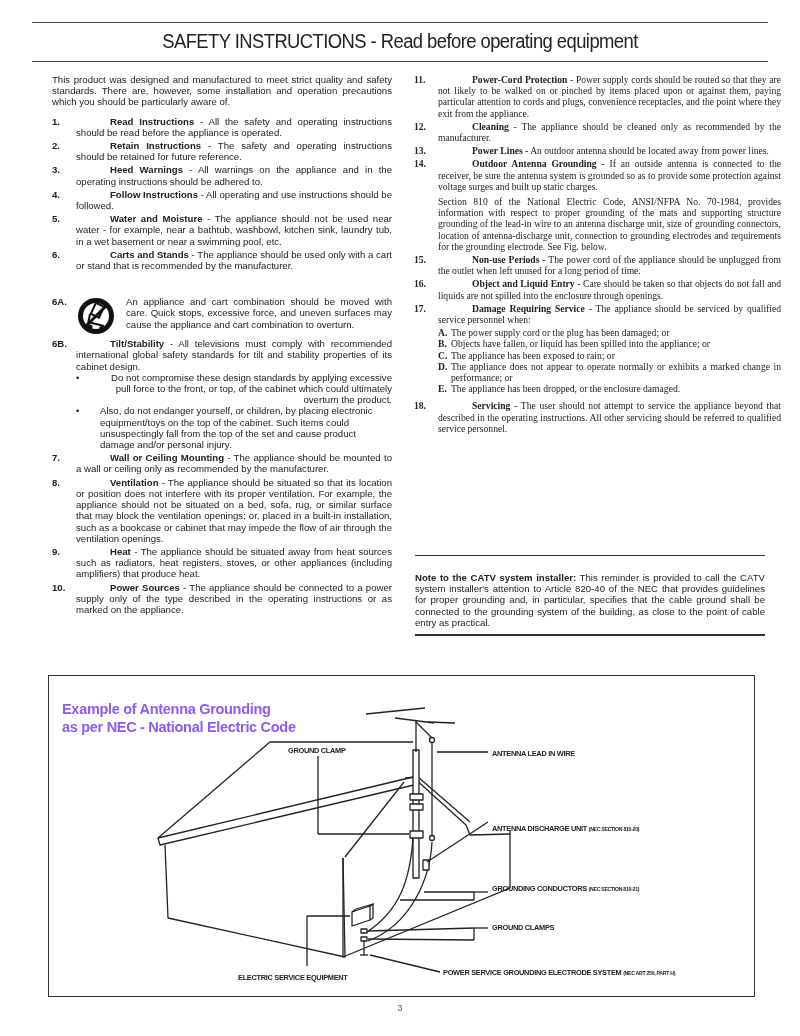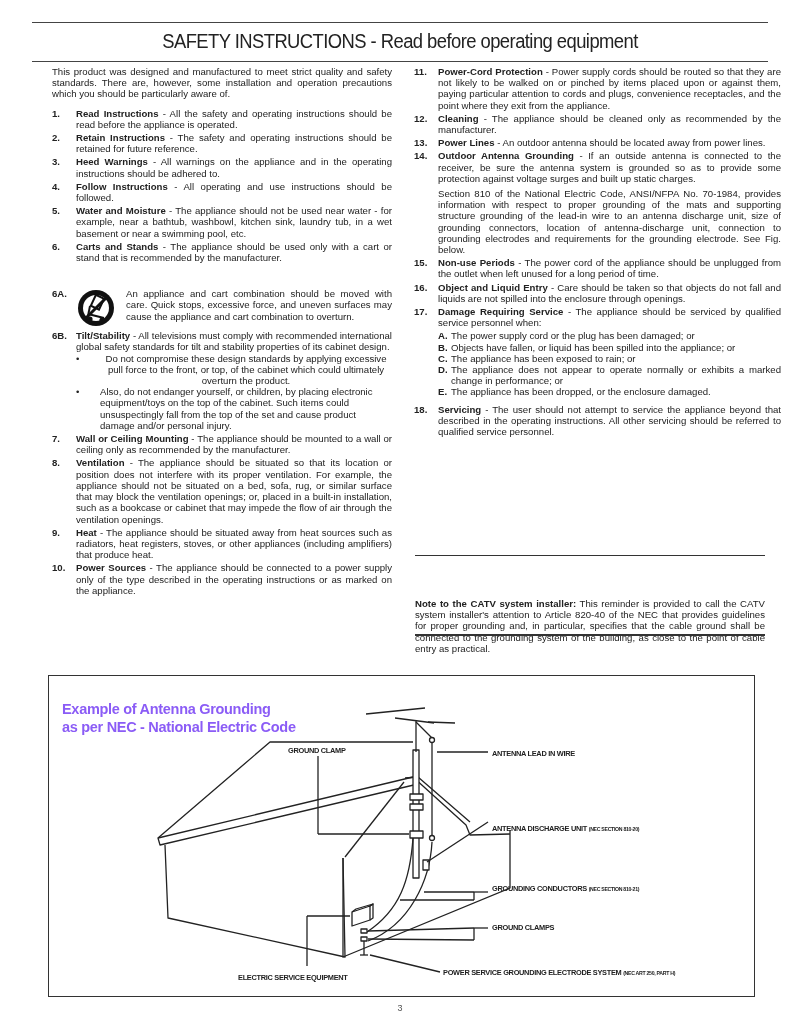--- a/index.html
+++ b/index.html
@@ -1,36 +1,36 @@
 <!DOCTYPE html>
 <html><head>
 <meta charset="utf-8">
 <style>
   html,body{margin:0;padding:0;background:#fff;}
   body{width:800px;height:1036px;position:relative;overflow:hidden;font-family:"Liberation Sans",sans-serif;color:#222;}
   .rule{position:absolute;left:32px;width:736px;height:1px;background:#444;}
   .title{position:absolute;left:0;width:800px;top:30px;text-align:center;font-size:20px;letter-spacing:-0.6px;transform:scaleX(0.92);color:#222;}
-  .col{position:absolute;top:66px;font-size:9.6px;line-height:11.2px;text-align:justify;}
+  .col{position:absolute;top:74px;font-size:9.6px;line-height:11.2px;text-align:justify;}
   .col.left{left:52px;width:340px;}
-  .col.right{left:415px;width:370px;}
+  .col.right{left:415px;width:370px;font-family:Liberation Serif, serif;}
   .intro{margin-bottom:8px;}
   .item{display:flex;margin-bottom:2px;}
   .num{width:24px;flex:none;font-weight:bold;}
   .body{flex:1;}
-  .body b{font-weight:bold;}
+  .body b{font-weight:bold;margin-left:34px;}
   .sub{display:flex;}
   .sub .bul{width:24px;flex:none;}
   .cart{display:flex;margin-bottom:2px;margin-top:25px;}
   .cart .num{width:24px;}
   .cart-icon{width:40px;height:40px;flex:none;margin-right:10px;margin-left:0px;}
   .para{margin-top:4px;}
   .letter{display:flex;}
   .letter .l{width:13px;flex:none;font-weight:bold;}
   .hrnote{position:absolute;left:415px;width:350px;height:1px;background:#333;}
-  .note{position:absolute;left:415px;top:598px;width:350px;font-size:9.6px;line-height:11.2px;text-align:justify;}
+  .note{position:absolute;left:415px;top:572px;width:350px;font-size:9.6px;line-height:11.2px;text-align:justify;}
   .fig{position:absolute;left:48px;top:675px;width:705px;height:207px;border:1px solid #333;height:320px;}
   .fig-title{position:absolute;left:62px;top:700px;font-size:14.5px;font-weight:bold;line-height:18px;letter-spacing:-0.3px;color:#8b5cf6;}
   .lbl{position:absolute;font-size:7.4px;font-weight:bold;letter-spacing:-0.3px;white-space:nowrap;color:#222;}
   .lbl small{font-size:5.2px;font-weight:bold;}
   .pagenum{position:absolute;left:0;width:800px;top:1003px;text-align:center;font-size:9px;color:#555;}
   svg.diagram{position:absolute;left:0;top:0;}
 </style>
 </head>
 <body>
 
@@ -84,21 +84,21 @@
     </svg>
     <span class="body">An appliance and cart combination should be moved with care. Quick stops, excessive force, and uneven surfaces may cause the appliance and cart combination to overturn.</span>
   </div>
 
   <div class="item">
     <span class="num">6B.</span>
     <span class="body">
       <b>Tilt/Stability</b><span> - All televisions must comply with recommended international global safety standards for tilt and stability properties of its cabinet design.</span>
       <div class="sub">
           <span class="bul">•</span>
-          <span style="text-align:center">Do not compromise these design standards by applying excessive pull force to the front, or top, of the cabinet which could ultimately overturn the product.</span>
+          <span style="text-align:right">Do not compromise these design standards by applying excessive pull force to the front, or top, of the cabinet which could ultimately overturn the product.</span>
         </div>
       <div class="sub">
           <span class="bul">•</span>
           <span style="text-align:left">Also, do not endanger yourself, or children, by placing electronic equipment/toys on the top of the cabinet. Such items could unsuspectingly fall from the top of the set and cause product damage and/or personal injury.</span>
         </div>
     </span>
   </div>
 
   <div id="left-items-2">
       <div class="item">

